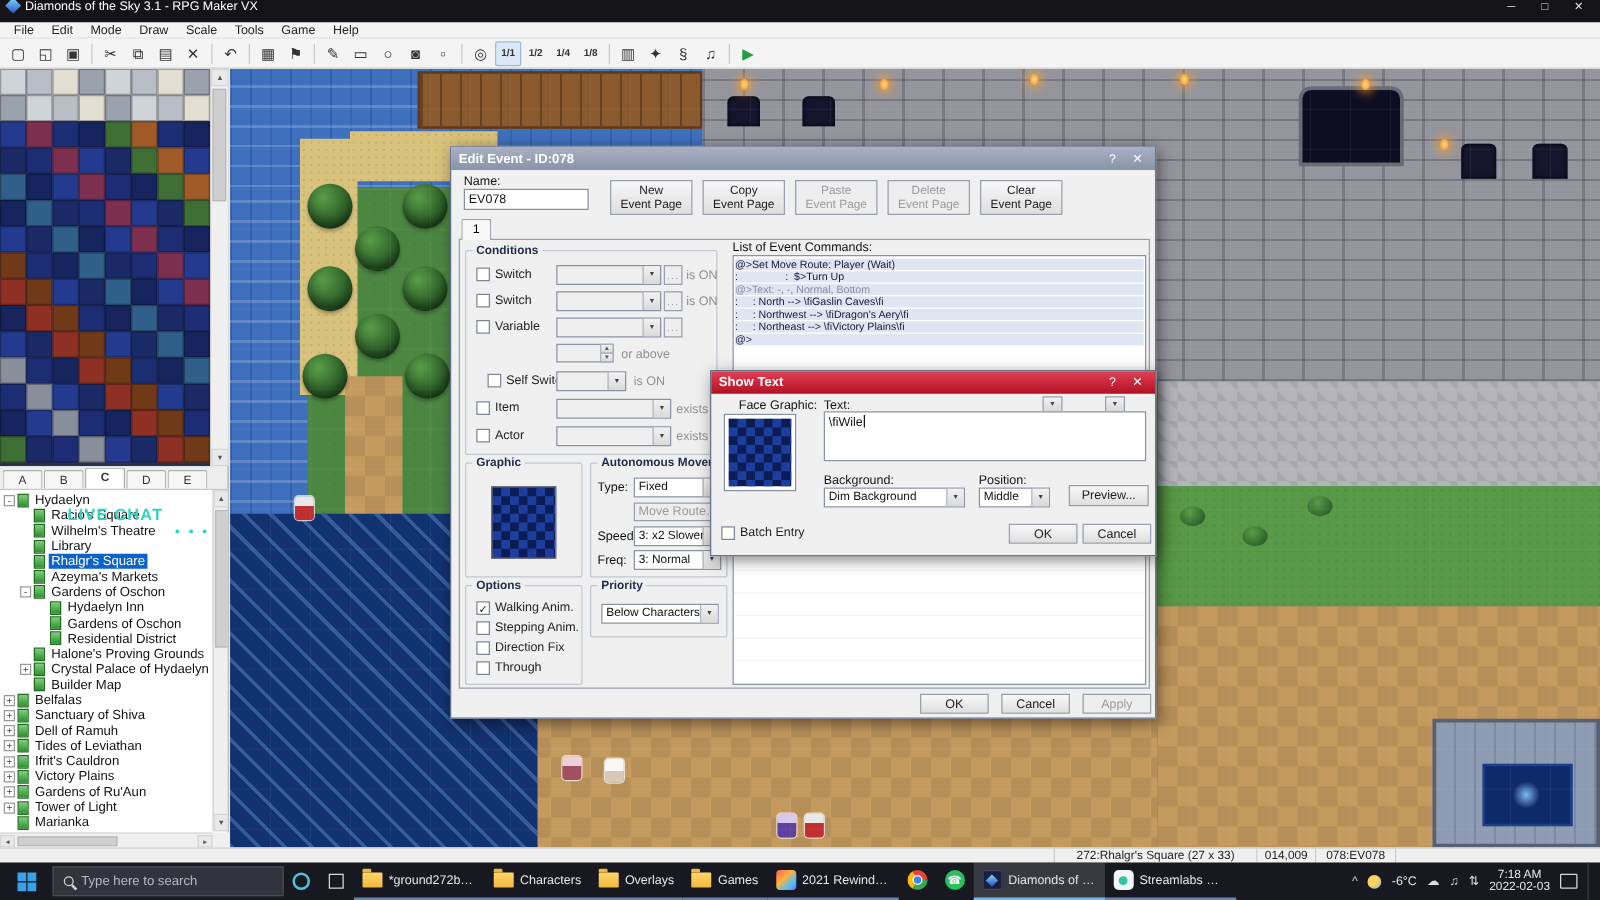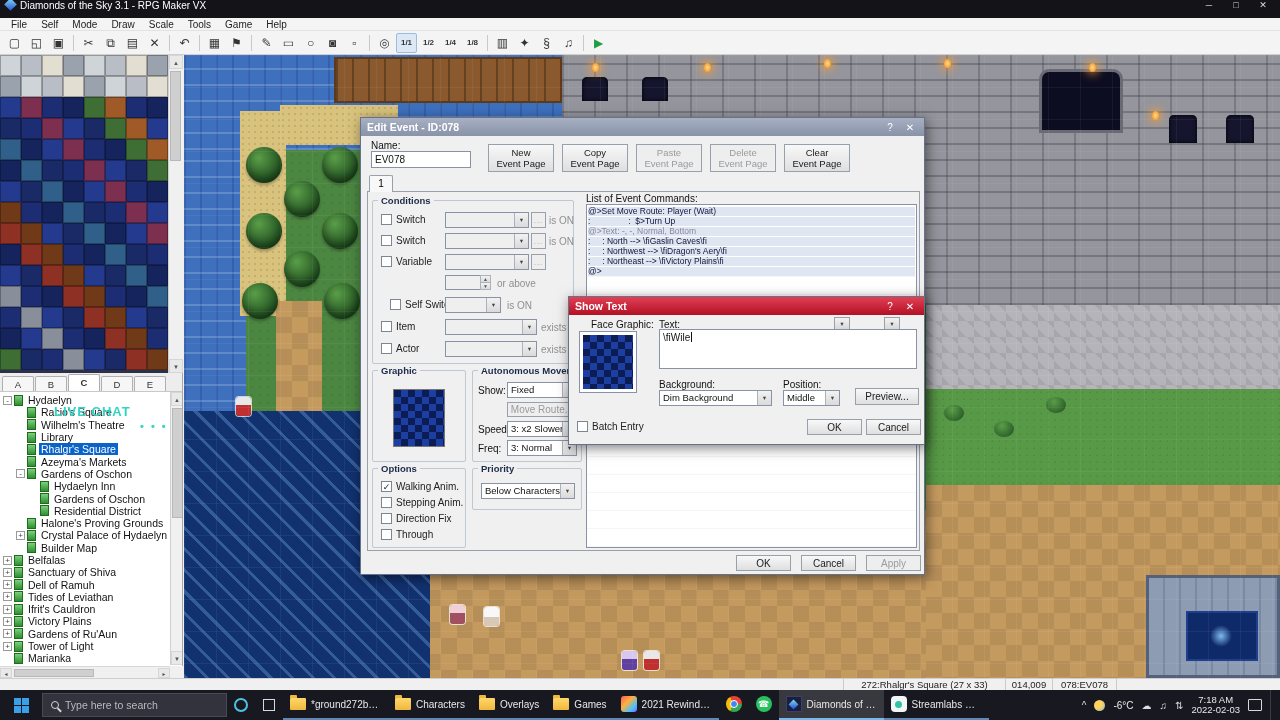--- a/index.html
+++ b/index.html
@@ -209,21 +209,21 @@
   <div class="titlebar">
     <span class="app-icon"></span>
     <span class="title-text">Diamonds of the Sky 3.1 - RPG Maker VX</span>
     <span class="win-ctl">─</span>
     <span class="win-ctl">□</span>
     <span class="win-ctl">✕</span>
   </div>
 
   <div class="menubar" id="menuBar">
       <span class="menu-item">File</span>
-      <span class="menu-item">Self</span>
+      <span class="menu-item">Edit</span>
       <span class="menu-item">Mode</span>
       <span class="menu-item">Draw</span>
       <span class="menu-item">Scale</span>
       <span class="menu-item">Tools</span>
       <span class="menu-item">Game</span>
       <span class="menu-item">Help</span>
     </div>
   <div class="toolbar" id="toolBar">
       <div class="tool-btn">▢</div>
       <div class="tool-btn">◱</div>
@@ -673,21 +673,21 @@
             <span class="arr">▼</span>
           </div>
           <span class="lbl gray" style="left: 168px; top: 143px;">exists</span>
         </div>
       <div class="group" style="left:4px;top:178px;width:94px;height:92px">
         <span class="gt">Graphic</span>
         <div class="gfx-tile navy"></div>
       </div>
       <div class="group" style="left:104px;top:178px;width:110px;height:92px">
         <span class="gt">Autonomous Movement</span>
-        <span class="lbl" style="left:5px;top:14px">Show:</span>
+        <span class="lbl" style="left:5px;top:14px">Type:</span>
         <div class="combo" style="left:34px;top:11px;width:70px">
           <span>Fixed</span>
             <span class="arr">▼</span>
         </div>
         <div class="btn disabled" style="left:34px;top:31px;width:70px;height:15px">Move Route...</div>
         <span class="lbl" style="left:5px;top:53px">Speed:</span>
         <div class="combo" style="left:34px;top:50px;width:70px">
           <span>3: x2 Slower</span>
             <span class="arr">▼</span>
         </div>

